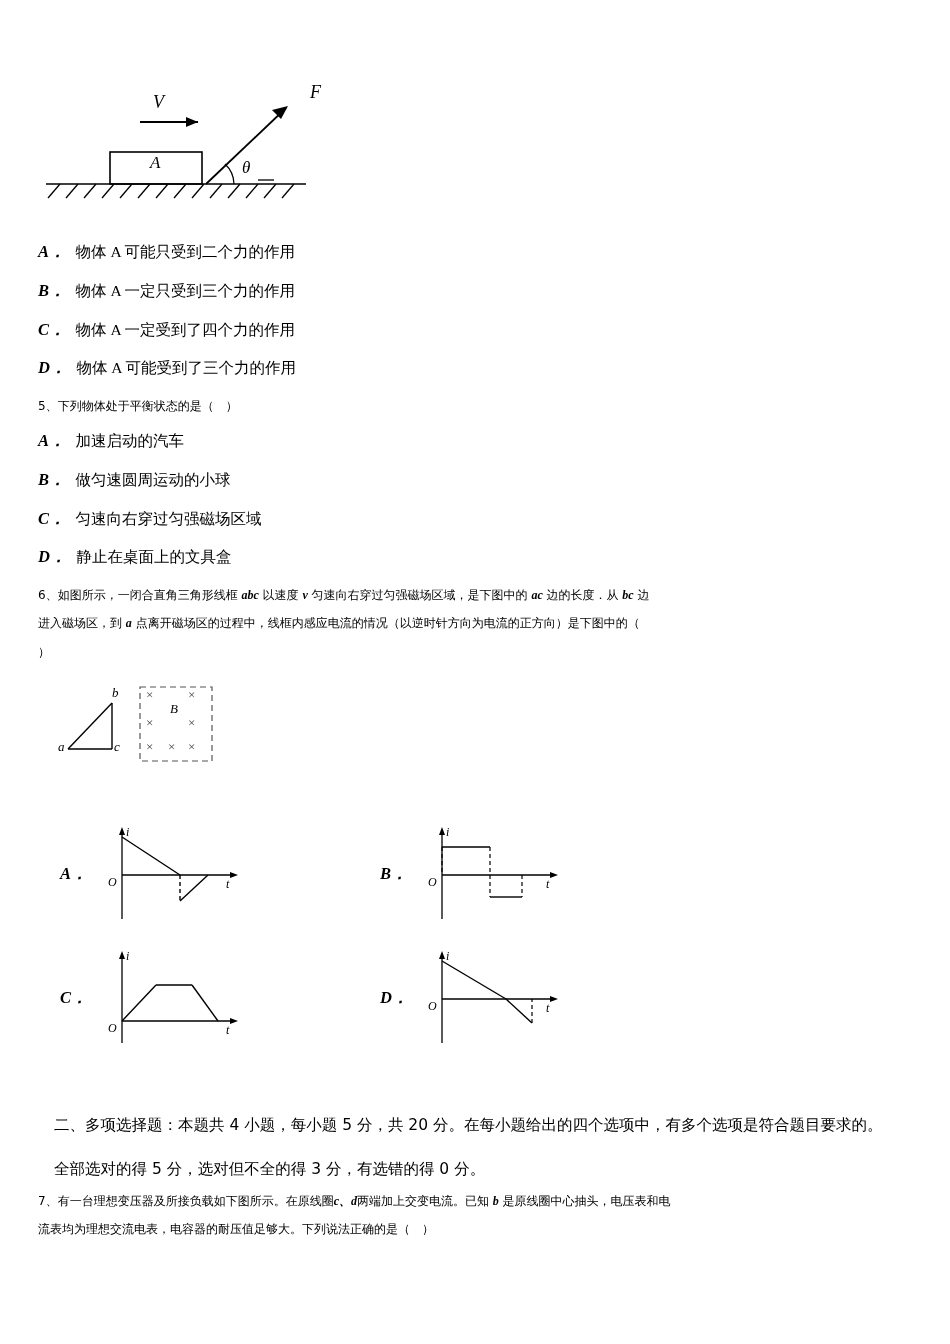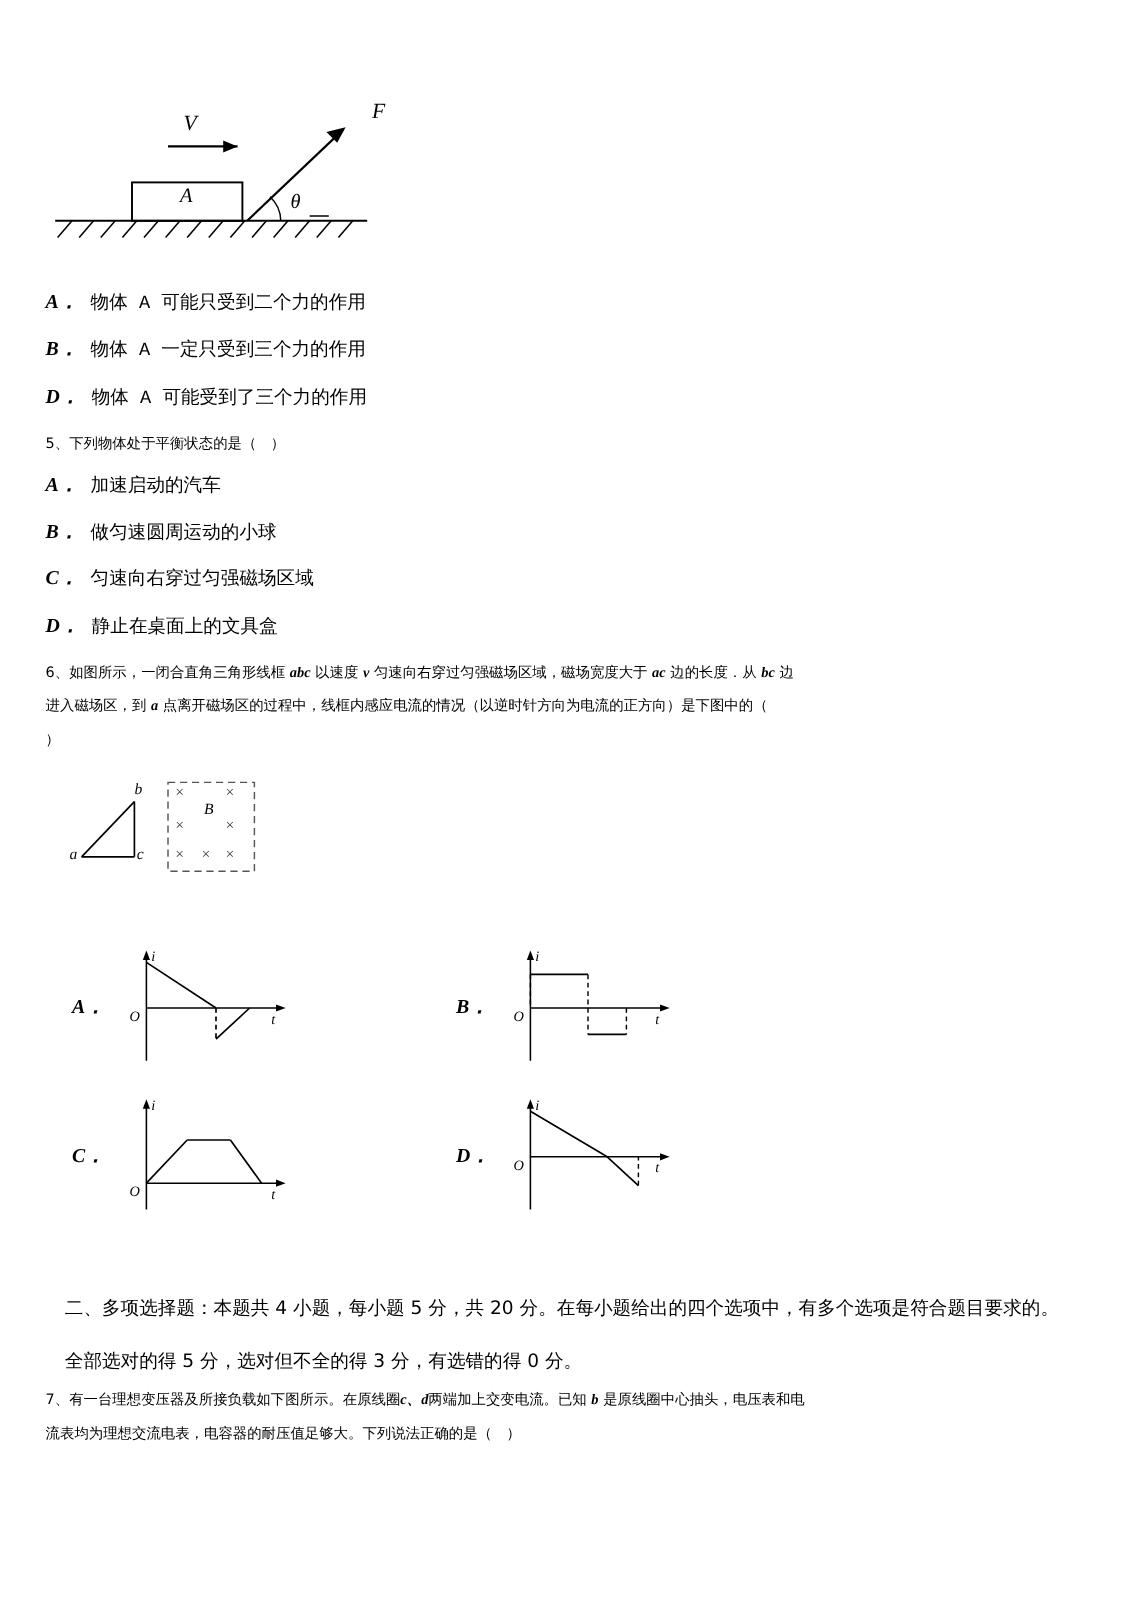--- a/index.html
+++ b/index.html
@@ -37,21 +37,21 @@
     margin: 0 0 14px 0;
     padding-left: 0;
   }
   .opt .lbl {
     font-weight: bold;
     font-style: italic;
     font-family: "Liberation Serif", serif;
     margin-right: 10px;
   }
   .opt .txt {
-    font-family: Liberation Mono, monospace;
+    font-family: Liberation Serif, serif;
     font-size: 15.5px;
   }
   .qline {
     font-family: "DejaVu Sans", sans-serif;
     font-size: 12px;
     line-height: 1.85;
     margin: 0 0 6px 0;
     text-align: justify;
   }
   em.it {
@@ -149,39 +149,42 @@
 
     <div class="spacer-12"></div>
 
     <div class="opt">
       <span class="lbl">A．</span><span class="txt">物体 A 可能只受到二个力的作用</span>
     </div>
     <div class="opt">
       <span class="lbl">B．</span><span class="txt">物体 A 一定只受到三个力的作用</span>
     </div>
     <div class="opt">
+      <span class="lbl">C．</span><span class="txt">物体 A 一定受到了四个力的作用</span>
+    </div>
+    <div class="opt">
       <span class="lbl">D．</span><span class="txt">物体 A 可能受到了三个力的作用</span>
     </div>
 
     <div class="qline" style="margin-bottom:12px;">5、下列物体处于平衡状态的是（　）</div>
     <div class="opt">
       <span class="lbl">A．</span><span class="txt">加速启动的汽车</span>
     </div>
     <div class="opt">
       <span class="lbl">B．</span><span class="txt">做匀速圆周运动的小球</span>
     </div>
     <div class="opt">
       <span class="lbl">C．</span><span class="txt">匀速向右穿过匀强磁场区域</span>
     </div>
     <div class="opt">
       <span class="lbl">D．</span><span class="txt">静止在桌面上的文具盒</span>
     </div>
 
     <div class="qline">
-      <span>6、如图所示，一闭合直角三角形线框 </span><em class="it">abc</em><span> 以速度 </span><em class="it">v</em><span> 匀速向右穿过匀强磁场区域，磁场宽度大于 </span><em class="it">ac</em><span> 边的长度．从 </span><em class="it">bc</em><span> 边</span>
+      <span>6、如图所示，一闭合直角三角形线框 </span><em class="it">abc</em><span> 以速度 </span><em class="it">v</em><span> 匀速向右穿过匀强磁场区域，是下图中的 </span><em class="it">ac</em><span> 边的长度．从 </span><em class="it">bc</em><span> 边</span>
     </div>
     <div class="qline">
       <span>进入磁场区，到 </span><em class="it">a</em><span> 点离开磁场区的过程中，线框内感应电流的情况（以逆时针方向为电流的正方向）是下图中的（</span>
     </div>
     <div class="qline">）</div>
 
     <div style="margin:14px 0 0 18px; position:relative; height:104px;">
       <svg width="200" height="104" viewBox="0 0 200 104">
 
         <line x1="12" y1="72" x2="56" y2="72" stroke="#000" stroke-width="1.4"></line>

